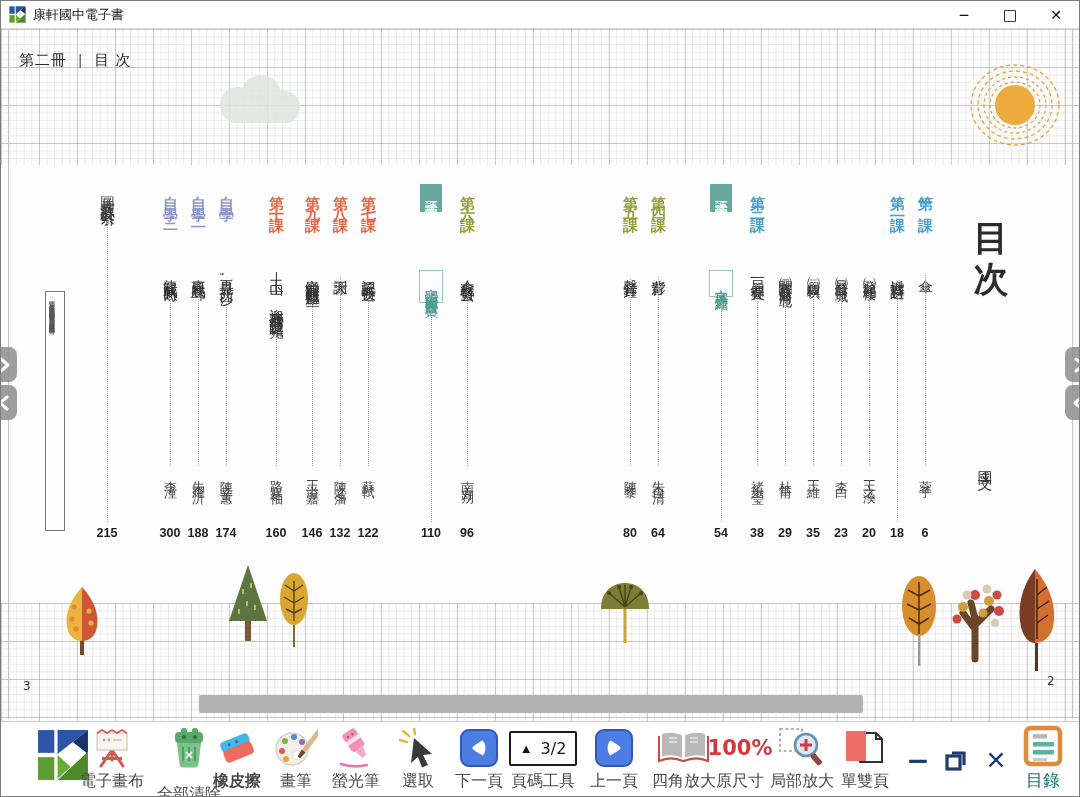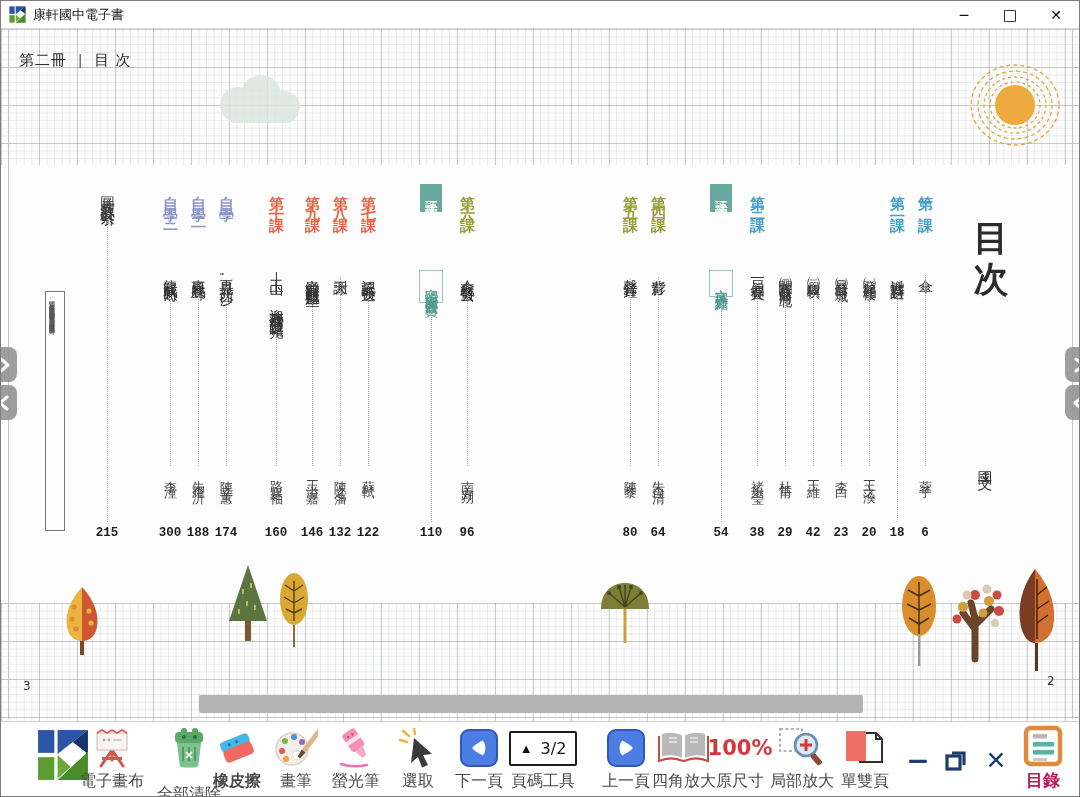--- a/index.html
+++ b/index.html
@@ -54,21 +54,21 @@
   .k-index .title{font-size:15px;color:#3b3b3b;letter-spacing:.18em;}
   .k-special .num-block{height:auto;min-height:84px;margin-bottom:2px;}
   .badge{background:#68a89e;display:flex;flex-direction:column;align-items:center;
          padding:6px 2px 5px;border-radius:1px;}
   .badge .v{color:#fff;font-size:13px;letter-spacing:.15em;}
   .badge-divider{width:12px;height:1px;background:#fff;margin:3px 0;}
   .k-special .title{border:1px solid #9cc4be;color:#4f9a90;padding:7px 2px;font-size:13.5px;}
   .leader{flex:1 1 auto;width:0;border-left:1.5px dotted #a8a8a8;margin:5px 0 4px;min-height:6px;}
   .author{flex:none;height:56px;font-size:13px;color:#444;letter-spacing:.42em;}
   .pagenum{flex:none;height:16px;font-size:12.5px;font-weight:700;color:#1d1d1d;
-           font-family:Liberation Mono, monospace;}
+           font-family:Liberation Sans, sans-serif;}
   .br-sm{margin-right:8px;} .br-md{margin-right:22px;} .br-lg{margin-right:35px;}
 
   
   #note-box{position:absolute;left:44px;top:262px;width:20px;height:240px;border:1px solid #777;
             padding:4px 2px;box-sizing:border-box;overflow:hidden;}
   #note-box .v{font-size:6px;color:#555;line-height:1.15;letter-spacing:.5px;}
 
   
   .corner-num{position:absolute;font-size:12px;color:#333;font-family:"DejaVu Sans",sans-serif;}
   #corner-left{left:22px;top:650px;} #corner-right{left:1046px;top:645px;}
@@ -89,37 +89,37 @@
   #toolbar{position:absolute;left:0;bottom:0;width:1080px;height:75px;background:#fff;
            border-top:1px solid #cfcfcf;box-sizing:border-box;}
   .tool{position:absolute;top:4px;display:flex;flex-direction:column;align-items:center;cursor:pointer;}
   .tool .icon-wrap{height:44px;display:flex;align-items:center;justify-content:center;}
   .tool .tool-label{font-size:16px;color:#4a4a4a;white-space:nowrap;margin-top:1px;}
   #t-logo{left:36px;top:7px;cursor:default;}
   #t-canvas{left:76px;width:70px;} #t-clear{left:153px;width:70px;gap:13px;}
   #t-eraser{left:205px;width:62px;font-weight:bold;} #t-brush{left:267px;width:56px;}
   #t-high{left:324px;width:62px;} #t-select{left:390px;width:54px;}
   #t-next{left:450px;width:56px;} #t-pagetool{left:506px;width:72px;}
-  #t-prev{left:597px;width:56px;} #t-corner{left:648px;width:70px;}
+  #t-prev{left:585px;width:56px;} #t-corner{left:648px;width:70px;}
   #t-orig{left:712px;width:54px;} #t-partial{left:766px;width:70px;}
   #t-pagemode{left:836px;width:56px;}
   .pgbtn{width:38px;height:38px;background:#4c7de3;border:2px solid #2d57b8;border-radius:9px;
          display:flex;align-items:center;justify-content:center;box-sizing:border-box;}
   #pagetool-box{width:68px;height:35px;border:2px solid #1c1c1c;background:#fff;border-radius:2px;
          display:flex;align-items:center;justify-content:center;gap:8px;box-sizing:border-box;}
   #pagetool-box .tri{font-size:13px;color:#111;}
   #pagetool-box .val{font-size:16px;color:#111;font-family:"DejaVu Sans",sans-serif;}
   #orig-val{font-size:21px;font-weight:700;color:#d6363e;font-family:"DejaVu Sans",sans-serif;}
   .tb-winbtn{position:absolute;top:22px;width:34px;height:32px;display:flex;align-items:center;
              justify-content:center;color:#1e3a6e;cursor:pointer;font-family:"DejaVu Sans",sans-serif;}
   #tb-min{left:900px;font-size:28px;font-weight:700;}
   #tb-close{left:978px;font-size:25px;font-weight:700;}
   #tb-restore{left:938px;}
   #t-toc{left:1014px;width:56px;top:2px;}
-  #t-toc .tool-label{font-size:17px;color:#be185d;font-weight:bold;}
+  #t-toc .tool-label{font-size:17px;color:#0f766e;}
 </style>
 </head>
 <body>
 
 <div id="app">
 
   <div id="titlebar">
     <svg class="app-icon" viewBox="0 0 48 48">
       <rect x="1" y="1" width="15" height="21" fill="#2c55a5"></rect>
       <rect x="1" y="26" width="15" height="21" fill="#5d9c31"></rect>
@@ -204,21 +204,21 @@
     <span class="v author">李白</span>
     <span class="pagenum">23</span>
   </div>
         <div class="toc-col k-sub">
     <div class="num-block">
       <span class="v num"></span>
     </div>
     <span class="v title">㈢山居秋暝</span>
     <div class="leader"></div>
     <span class="v author">王維</span>
-    <span class="pagenum">42</span>
+    <span class="pagenum">35</span>
   </div>
         <div class="toc-col k-sub">
     <div class="num-block">
       <span class="v num"></span>
     </div>
     <span class="v title">㈣聞官軍收河南河北</span>
     <div class="leader"></div>
     <span class="v author">杜甫</span>
     <span class="pagenum">29</span>
   </div>

